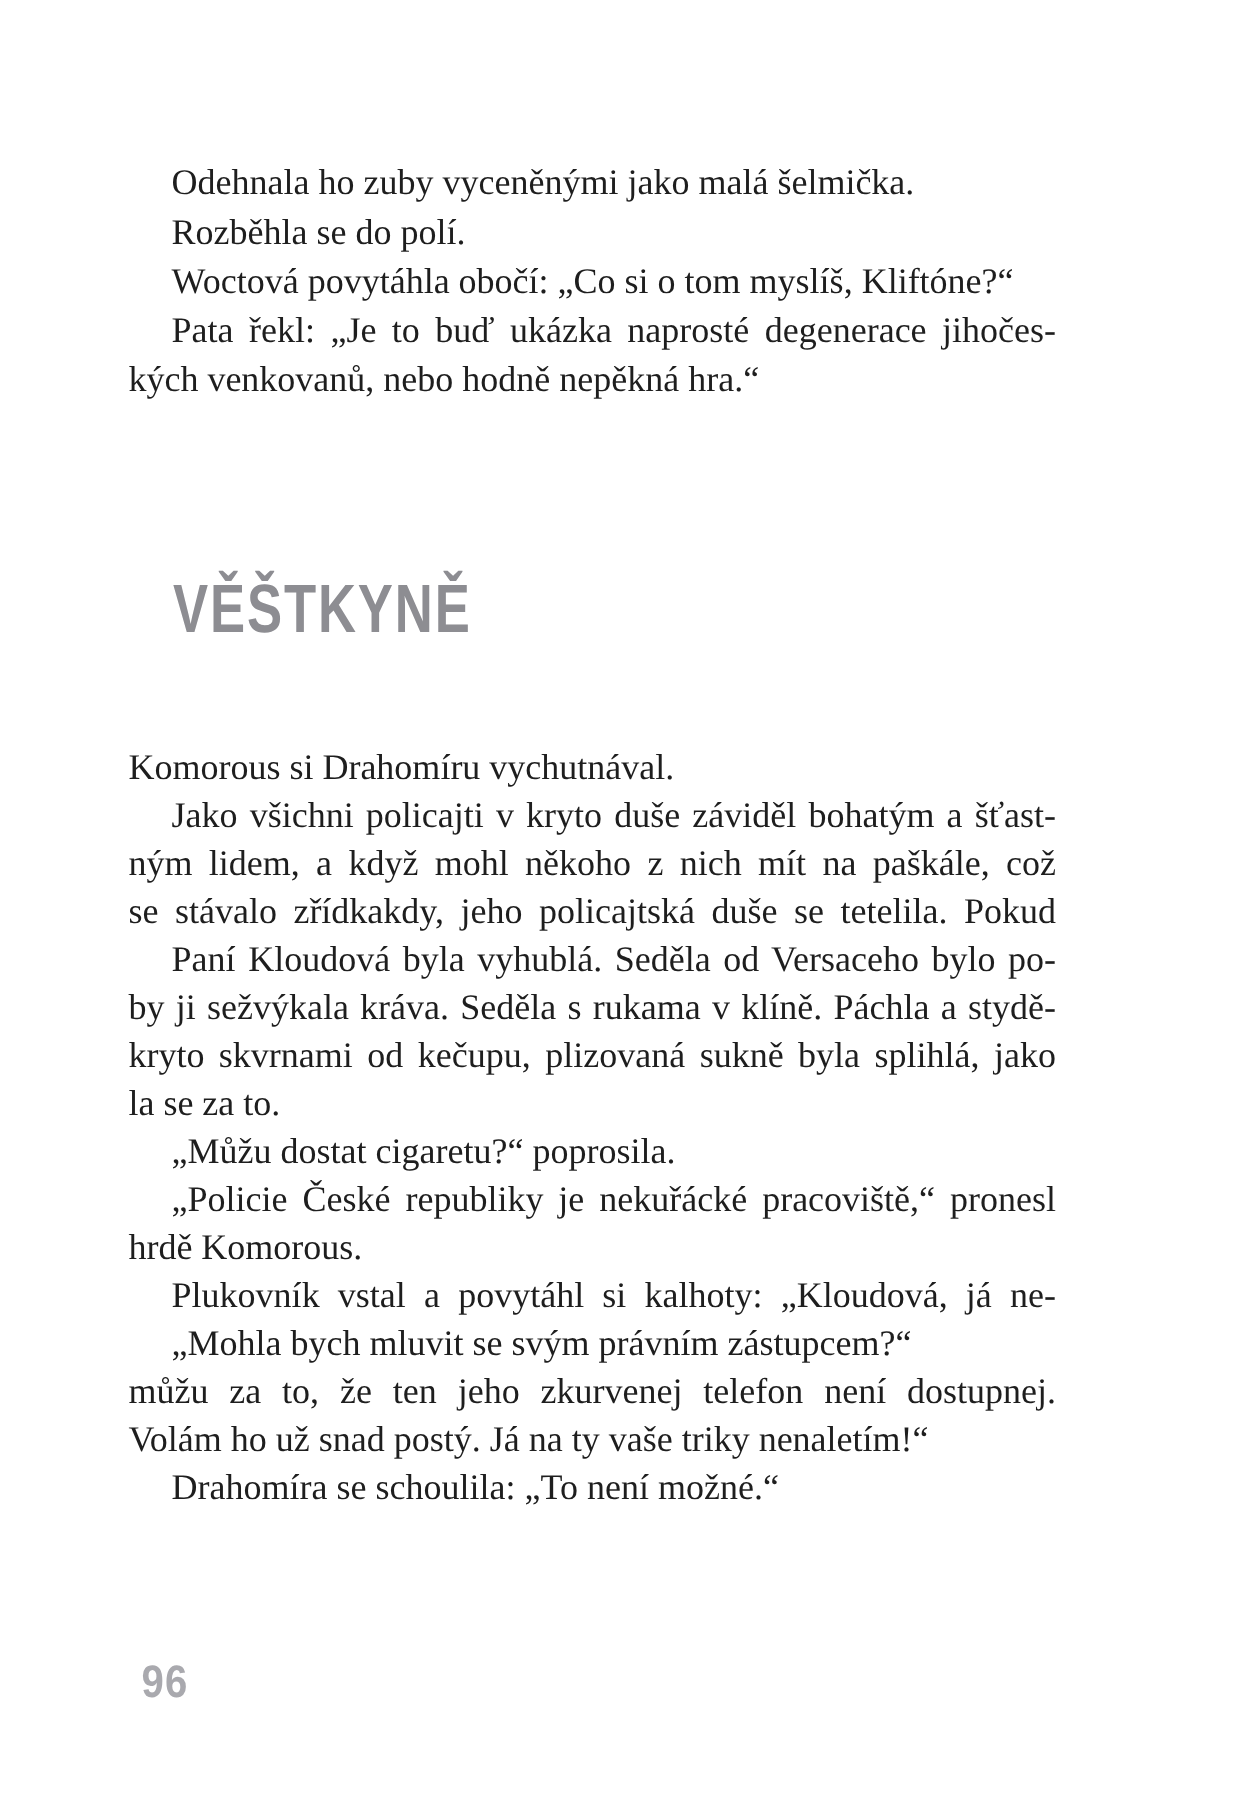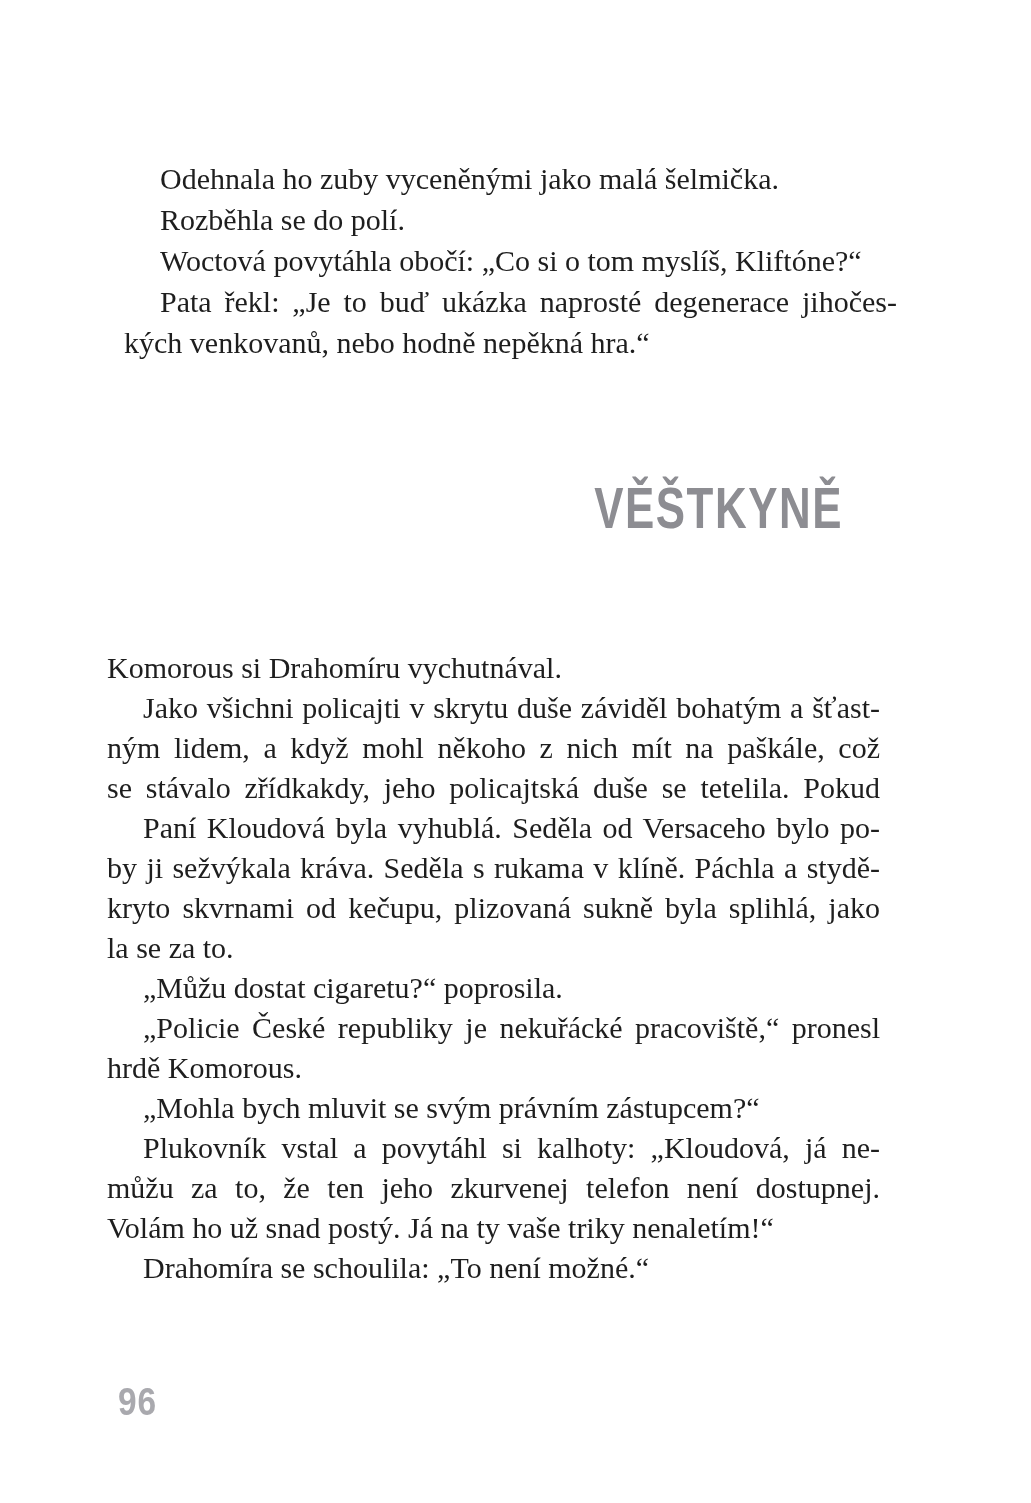--- a/index.html
+++ b/index.html
@@ -15,46 +15,45 @@
     overflow: hidden;
     font-family: "Liberation Serif", "DejaVu Serif", serif;
     color: #1e1e1e;
   }
   .textblock {
     position: absolute;
     left: 107px;
     width: 773px;
   }
   .intro {
-    top: 158px;
+    top: 132px;
     font-size: 30px;
     line-height: 41px;
-    margin-left: 17px;
   }
   .bodytext {
-    top: 648px;
+    top: 620px;
     font-size: 30px;
     line-height: 40px;
   }
   .ln {
     white-space: normal;
   }
   .ln.ind {
     text-indent: 36px;
   }
   .ln.just {
     text-align: justify;
     text-align-last: justify;
   }
   .chapter {
     position: absolute;
     left: 107px;
     width: 773px;
     top: 480px;
-    text-align: right;
+    text-align: left;
     line-height: 57px;
   }
   .chapter .chapter-text {
     display: inline-block;
     font-family: "Liberation Sans", "DejaVu Sans", sans-serif;
     font-weight: bold;
     font-size: 57px;
     letter-spacing: 2px;
     color: #8d8d92;
     transform: scaleX(0.77);
@@ -88,32 +87,32 @@
     <div class="ln ind just">Pata řekl: „Je to buď ukázka naprosté degenerace jihočes-</div>
     <div class="ln">kých venkovanů, nebo hodně nepěkná hra.“</div>
   </div>
 
   <div class="chapter">
     <span class="chapter-text">VĚŠTKYNĚ</span>
   </div>
 
   <div class="textblock bodytext">
     <div class="ln">Komorous si Drahomíru vychutnával.</div>
-    <div class="ln ind just">Jako všichni policajti v skrytu duše záviděl bohatým a šťast-</div>
+    <div class="ln ind just">Jako všichni policajti v kryto duše záviděl bohatým a šťast-</div>
     <div class="ln just">ným lidem, a když mohl někoho z nich mít na paškále, což</div>
     <div class="ln just">se stávalo zřídkakdy, jeho policajtská duše se tetelila. Pokud</div>
     <div class="ln ind just">Paní Kloudová byla vyhublá. Seděla od Versaceho bylo po-</div>
     <div class="ln just">by ji sežvýkala kráva. Seděla s rukama v klíně. Páchla a stydě-</div>
     <div class="ln just">kryto skvrnami od kečupu, plizovaná sukně byla splihlá, jako</div>
     <div class="ln">la se za to.</div>
     <div class="ln ind">„Můžu dostat cigaretu?“ poprosila.</div>
     <div class="ln ind just">„Policie České republiky je nekuřácké pracoviště,“ pronesl</div>
     <div class="ln">hrdě Komorous.</div>
+    <div class="ln ind just">Plukovník vstal a povytáhl si kalhoty: „Kloudová, já ne-</div>
     <div class="ln ind">„Mohla bych mluvit se svým právním zástupcem?“</div>
-    <div class="ln ind just">Plukovník vstal a povytáhl si kalhoty: „Kloudová, já ne-</div>
     <div class="ln just">můžu za to, že ten jeho zkurvenej telefon není dostupnej.</div>
     <div class="ln">Volám ho už snad postý. Já na ty vaše triky nenaletím!“</div>
     <div class="ln ind">Drahomíra se schoulila: „To není možné.“</div>
   </div>
 
   <div class="pagenum">96</div>
 
 </div>
 
 </body></html>

